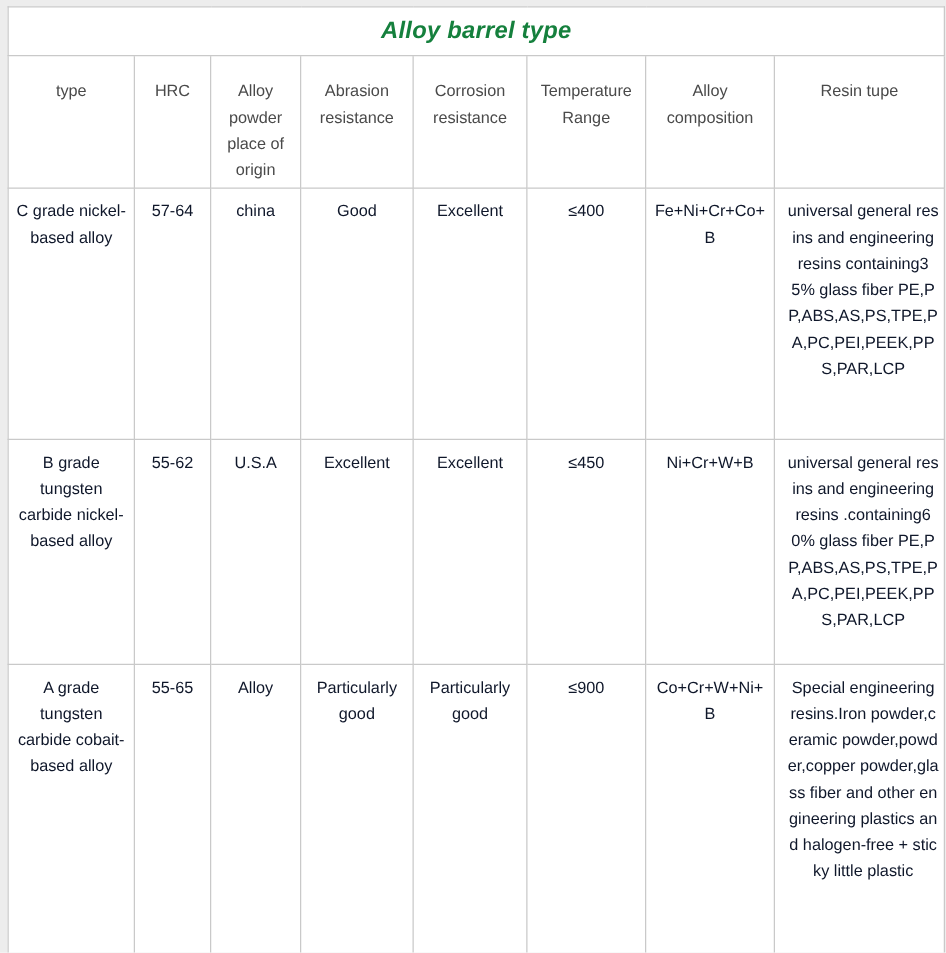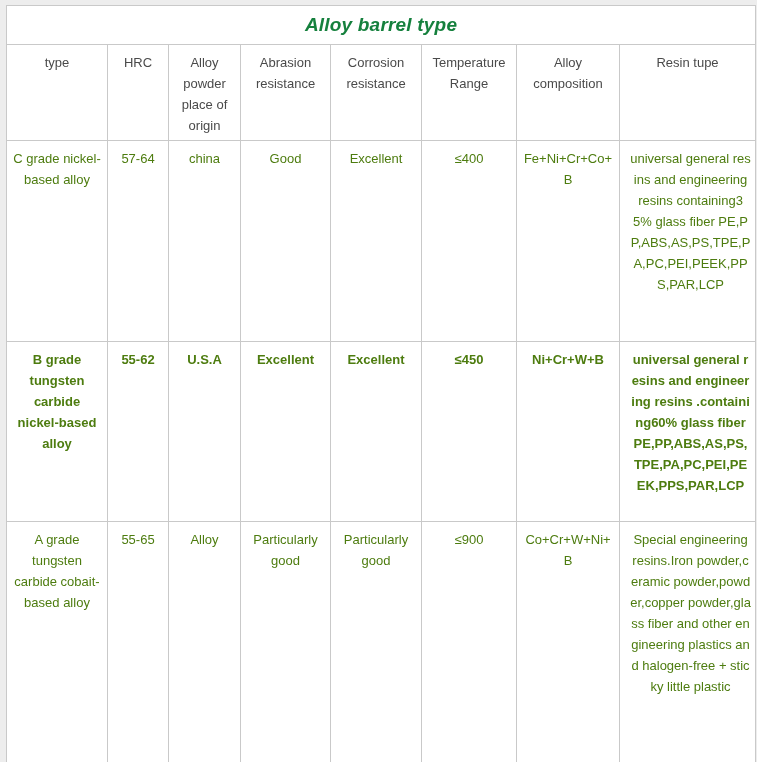--- a/index.html
+++ b/index.html
@@ -30,48 +30,48 @@
       background: #ffffff;
     }
     table.spec td, table.spec th {
       border: 1px solid #c9c9c9;
       font-size: 13px;
       line-height: 21px;
       font-weight: normal;
       vertical-align: top;
       text-align: center;
       padding: 7px 6px 0 6px;
-      color: #4d7c0f;
+      color: #0f172a;
       word-wrap: break-word;
       overflow-wrap: break-word;
     }
     table.spec .title-cell {
       font-size: 19px;
       font-weight: bold;
       font-style: italic;
       color: #15803d;
       height: 38px;
       line-height: 38px;
       padding: 0;
       vertical-align: middle;
       letter-spacing: 0.2px;
     }
     table.spec thead tr.header-row th {
       height: 88px;
-      padding-top: 7px;
+      padding-top: 17px;
       color: #4a4a4a;
     }
     table.spec td.resin {
       text-align: center;
       padding-left: 10px;
       padding-right: 4px;
       word-break: break-all;
     }
     tr.row-c td { height: 193px; }
-    tr.row-b td { height: 172px; font-weight: bold; }
+    tr.row-b td { height: 172px; }
     tr.row-a td { height: 233px; }
   </style>
 </head>
 <body>
 
 <div class="sheet">
   <table class="spec">
     <colgroup>
       <col style="width:101px">
       <col style="width:61px">

